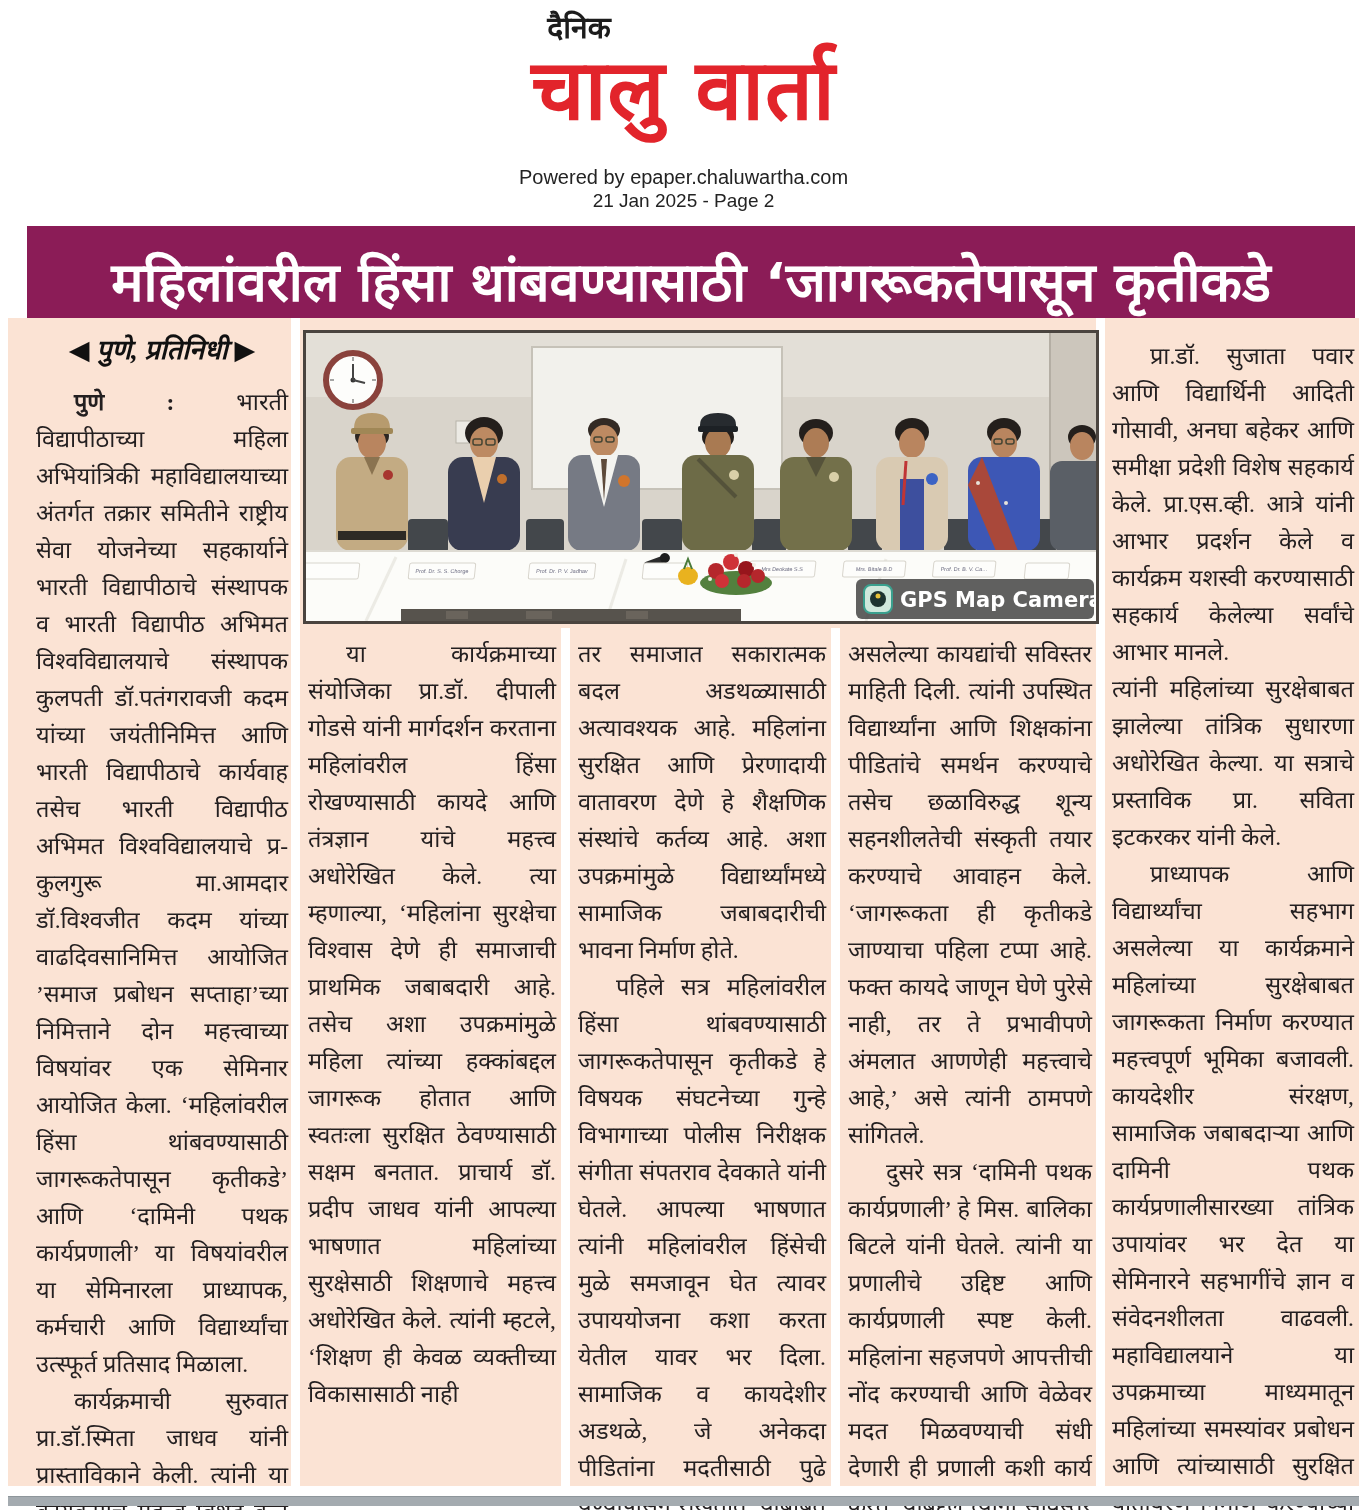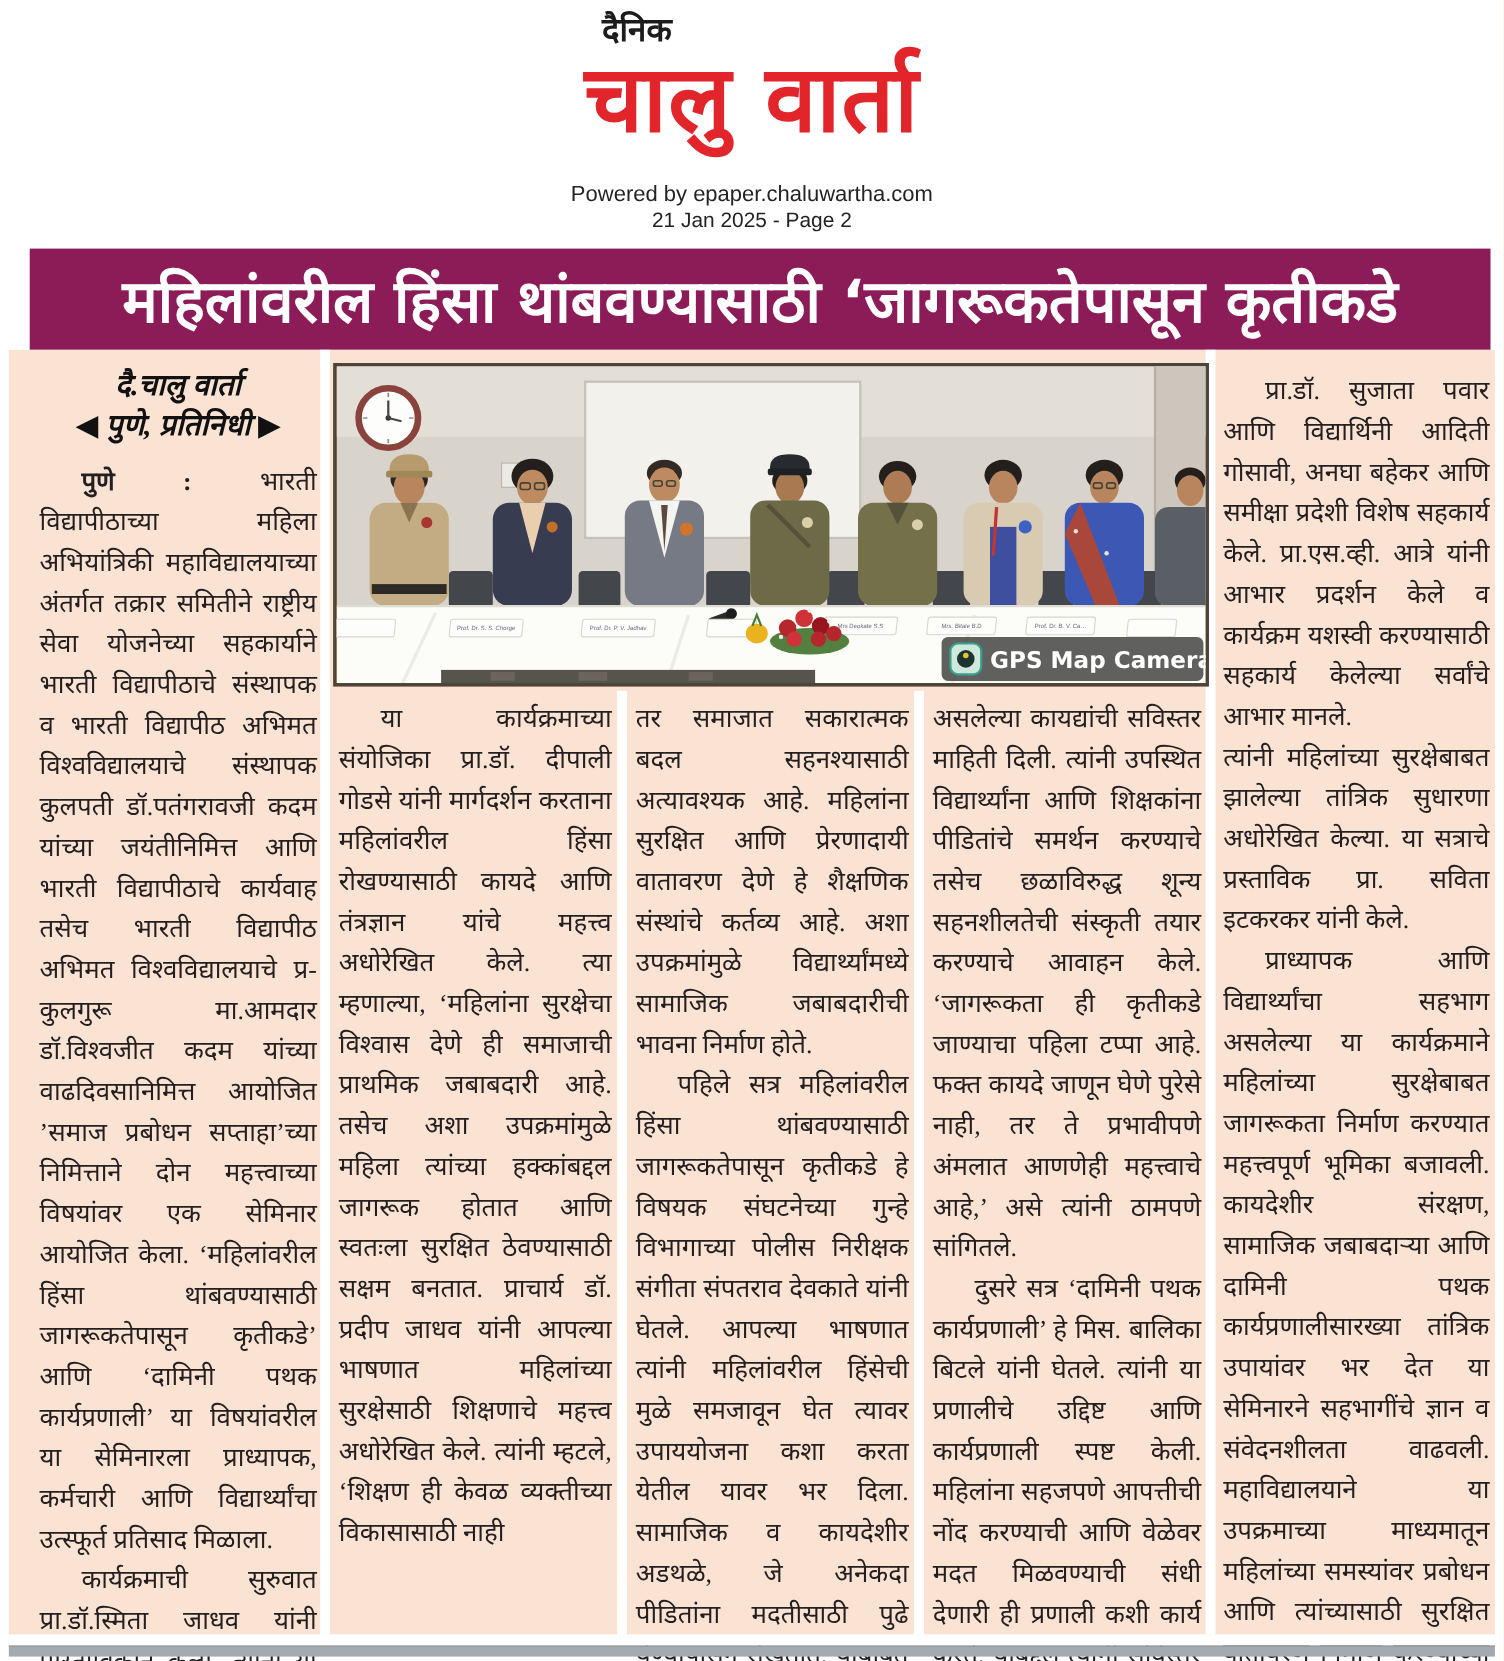--- a/index.html
+++ b/index.html
@@ -10,21 +10,21 @@
   }
   .abs{position:absolute;}
   
   .masthead{top:12px;left:0;width:100%;text-align:center;}
   .mh-inner{display:inline-block;text-align:left;}
   .mh-tagline{font-family:"DejaVu Sans","Liberation Sans",sans-serif;font-weight:900;font-size:30px;color:#1c1c1c;line-height:32px;margin-left:16px;}
   .mh-title{font-family:"DejaVu Sans","Liberation Sans",sans-serif;font-weight:900;font-size:84px;line-height:92px;color:#e2242b;letter-spacing:1px;}
   .mh-powered{top:166px;left:0;width:100%;text-align:center;font-family:"Liberation Sans","DejaVu Sans",sans-serif;font-size:20px;color:#232323;}
   .mh-date{top:190px;left:0;width:100%;text-align:center;font-family:"Liberation Sans","DejaVu Sans",sans-serif;font-size:19px;color:#232323;}
   
-  .banner{left:27px;top:226px;width:1328px;height:92px;background:#8b1c57;
+  .banner{left:27px;top:226px;width:1328px;height:108px;background:#8b1c57;
     display:flex;align-items:center;justify-content:center;}
   .banner span{font-family:"DejaVu Sans","Liberation Sans",sans-serif;font-weight:800;font-size:54px;color:#ffffff;white-space:nowrap;}
   
   .pink{left:8px;top:318px;width:1351px;height:1168px;background:#fbe3d4;}
   .vsep{background:#ffffff;width:9px;}
   .hband{left:8px;top:1486px;width:1351px;height:10px;background:#ffffff;}
   .graybar{left:8px;top:1496px;width:1351px;height:9px;background:#a4abb0;border-top:1px solid #8e969b;}
   
   .col{line-height:37px;font-size:23.5px;text-align:justify;}
   .para{margin:0;text-indent:38px;text-align:justify;overflow-wrap:break-word;}
@@ -227,38 +227,37 @@
       <rect x="558" y="252" width="28" height="28" rx="7" fill="#cfe8dc" stroke="#3aa08e" stroke-width="2"></rect>
       <circle cx="572" cy="266" r="8" fill="#1d3330"></circle>
       <circle cx="572" cy="263" r="2.5" fill="#e8c23a"></circle>
       <text x="594" y="274" font-family="DejaVu Sans, Liberation Sans, sans-serif" font-size="21" font-weight="bold" fill="#ffffff">GPS Map Camera</text>
     </g>
   </svg>
 </div>
 
 <div class="abs col" style="left:36px;top:332px;width:252px;">
   <div class="byline">
-    <div>दै.चालु वार्ता</div>
     <div>◀ पुणे, प्रतिनिधी ▶</div>
   </div>
   <div>
       <p class="para"><b class="lead">पुणे : </b>भारती विद्यापीठाच्या महिला अभियांत्रिकी महाविद्यालयाच्या अंतर्गत तक्रार समितीने राष्ट्रीय सेवा योजनेच्या सहकार्याने भारती विद्यापीठाचे संस्थापक व भारती विद्यापीठ अभिमत विश्वविद्यालयाचे संस्थापक कुलपती डॉ.पतंगरावजी कदम यांच्या जयंतीनिमित्त आणि भारती विद्यापीठाचे कार्यवाह तसेच भारती विद्यापीठ अभिमत विश्वविद्यालयाचे प्र-कुलगुरू मा.आमदार डॉ.विश्वजीत कदम यांच्या वाढदिवसानिमित्त आयोजित ’समाज प्रबोधन सप्ताहा’च्या निमित्ताने दोन महत्त्वाच्या विषयांवर एक सेमिनार आयोजित केला. ‘महिलांवरील हिंसा थांबवण्यासाठी जागरूकतेपासून कृतीकडे’ आणि ‘दामिनी पथक कार्यप्रणाली’ या विषयांवरील या सेमिनारला प्राध्यापक, कर्मचारी आणि विद्यार्थ्यांचा उत्स्फूर्त प्रतिसाद मिळाला.</p>
       <p class="para">कार्यक्रमाची सुरुवात प्रा.डॉ.स्मिता जाधव यांनी प्रास्ताविकाने केली. त्यांनी या कार्यक्रमाचे महत्त्व विशद केले आणि महिलांच्या सुरक्षेबाबत जागरूकता निर्माण करण्याची</p>
     </div>
 </div>
 
 <div class="abs col" style="left:308px;top:636px;width:248px;">
   <div>
       <p class="para">या कार्यक्रमाच्या संयोजिका प्रा.डॉ. दीपाली गोडसे यांनी मार्गदर्शन करताना महिलांवरील हिंसा रोखण्यासाठी कायदे आणि तंत्रज्ञान यांचे महत्त्व अधोरेखित केले. त्या म्हणाल्या, ‘महिलांना सुरक्षेचा विश्वास देणे ही समाजाची प्राथमिक जबाबदारी आहे. तसेच अशा उपक्रमांमुळे महिला त्यांच्या हक्कांबद्दल जागरूक होतात आणि स्वतःला सुरक्षित ठेवण्यासाठी सक्षम बनतात. प्राचार्य डॉ. प्रदीप जाधव यांनी आपल्या भाषणात महिलांच्या सुरक्षेसाठी शिक्षणाचे महत्त्व अधोरेखित केले. त्यांनी म्हटले, ‘शिक्षण ही केवळ व्यक्तीच्या विकासासाठी नाही</p>
     </div>
 </div>
 
 <div class="abs col" style="left:578px;top:636px;width:248px;">
   <div>
-      <p class="para noindent">तर समाजात सकारात्मक बदल सहनश्यासाठी अत्यावश्यक आहे. महिलांना सुरक्षित आणि प्रेरणादायी वातावरण देणे हे शैक्षणिक संस्थांचे कर्तव्य आहे. अशा उपक्रमांमुळे विद्यार्थ्यांमध्ये सामाजिक जबाबदारीची भावना निर्माण होते.</p>
+      <p class="para noindent">तर समाजात सकारात्मक बदल अडथळ्यासाठी अत्यावश्यक आहे. महिलांना सुरक्षित आणि प्रेरणादायी वातावरण देणे हे शैक्षणिक संस्थांचे कर्तव्य आहे. अशा उपक्रमांमुळे विद्यार्थ्यांमध्ये सामाजिक जबाबदारीची भावना निर्माण होते.</p>
       <p class="para">पहिले सत्र महिलांवरील हिंसा थांबवण्यासाठी जागरूकतेपासून कृतीकडे हे विषयक संघटनेच्या गुन्हे विभागाच्या पोलीस निरीक्षक संगीता संपतराव देवकाते यांनी घेतले. आपल्या भाषणात त्यांनी महिलांवरील हिंसेची मुळे समजावून घेत त्यावर उपाययोजना कशा करता येतील यावर भर दिला. सामाजिक व कायदेशीर अडथळे, जे अनेकदा पीडितांना मदतीसाठी पुढे येण्यापासून रोखतात, याबाबत त्यांनी विचार मांडले.</p>
     </div>
 </div>
 
 <div class="abs col" style="left:848px;top:636px;width:244px;">
   <div>
       <p class="para noindent">असलेल्या कायद्यांची सविस्तर माहिती दिली. त्यांनी उपस्थित विद्यार्थ्यांना आणि शिक्षकांना पीडितांचे समर्थन करण्याचे तसेच छळाविरुद्ध शून्य सहनशीलतेची संस्कृती तयार करण्याचे आवाहन केले. ‘जागरूकता ही कृतीकडे जाण्याचा पहिला टप्पा आहे. फक्त कायदे जाणून घेणे पुरेसे नाही, तर ते प्रभावीपणे अंमलात आणणेही महत्त्वाचे आहे,’ असे त्यांनी ठामपणे सांगितले.</p>
       <p class="para">दुसरे सत्र ‘दामिनी पथक कार्यप्रणाली’ हे मिस. बालिका बिटले यांनी घेतले. त्यांनी या प्रणालीचे उद्दिष्ट आणि कार्यप्रणाली स्पष्ट केली. महिलांना सहजपणे आपत्तीची नोंद करण्याची आणि वेळेवर मदत मिळवण्याची संधी देणारी ही प्रणाली कशी कार्य करते, याबद्दल त्यांनी सविस्तर माहिती दिली. दामिनी पथकाच्या यशस्वी कथांचा उल्लेख करत</p>
     </div>
 </div>

